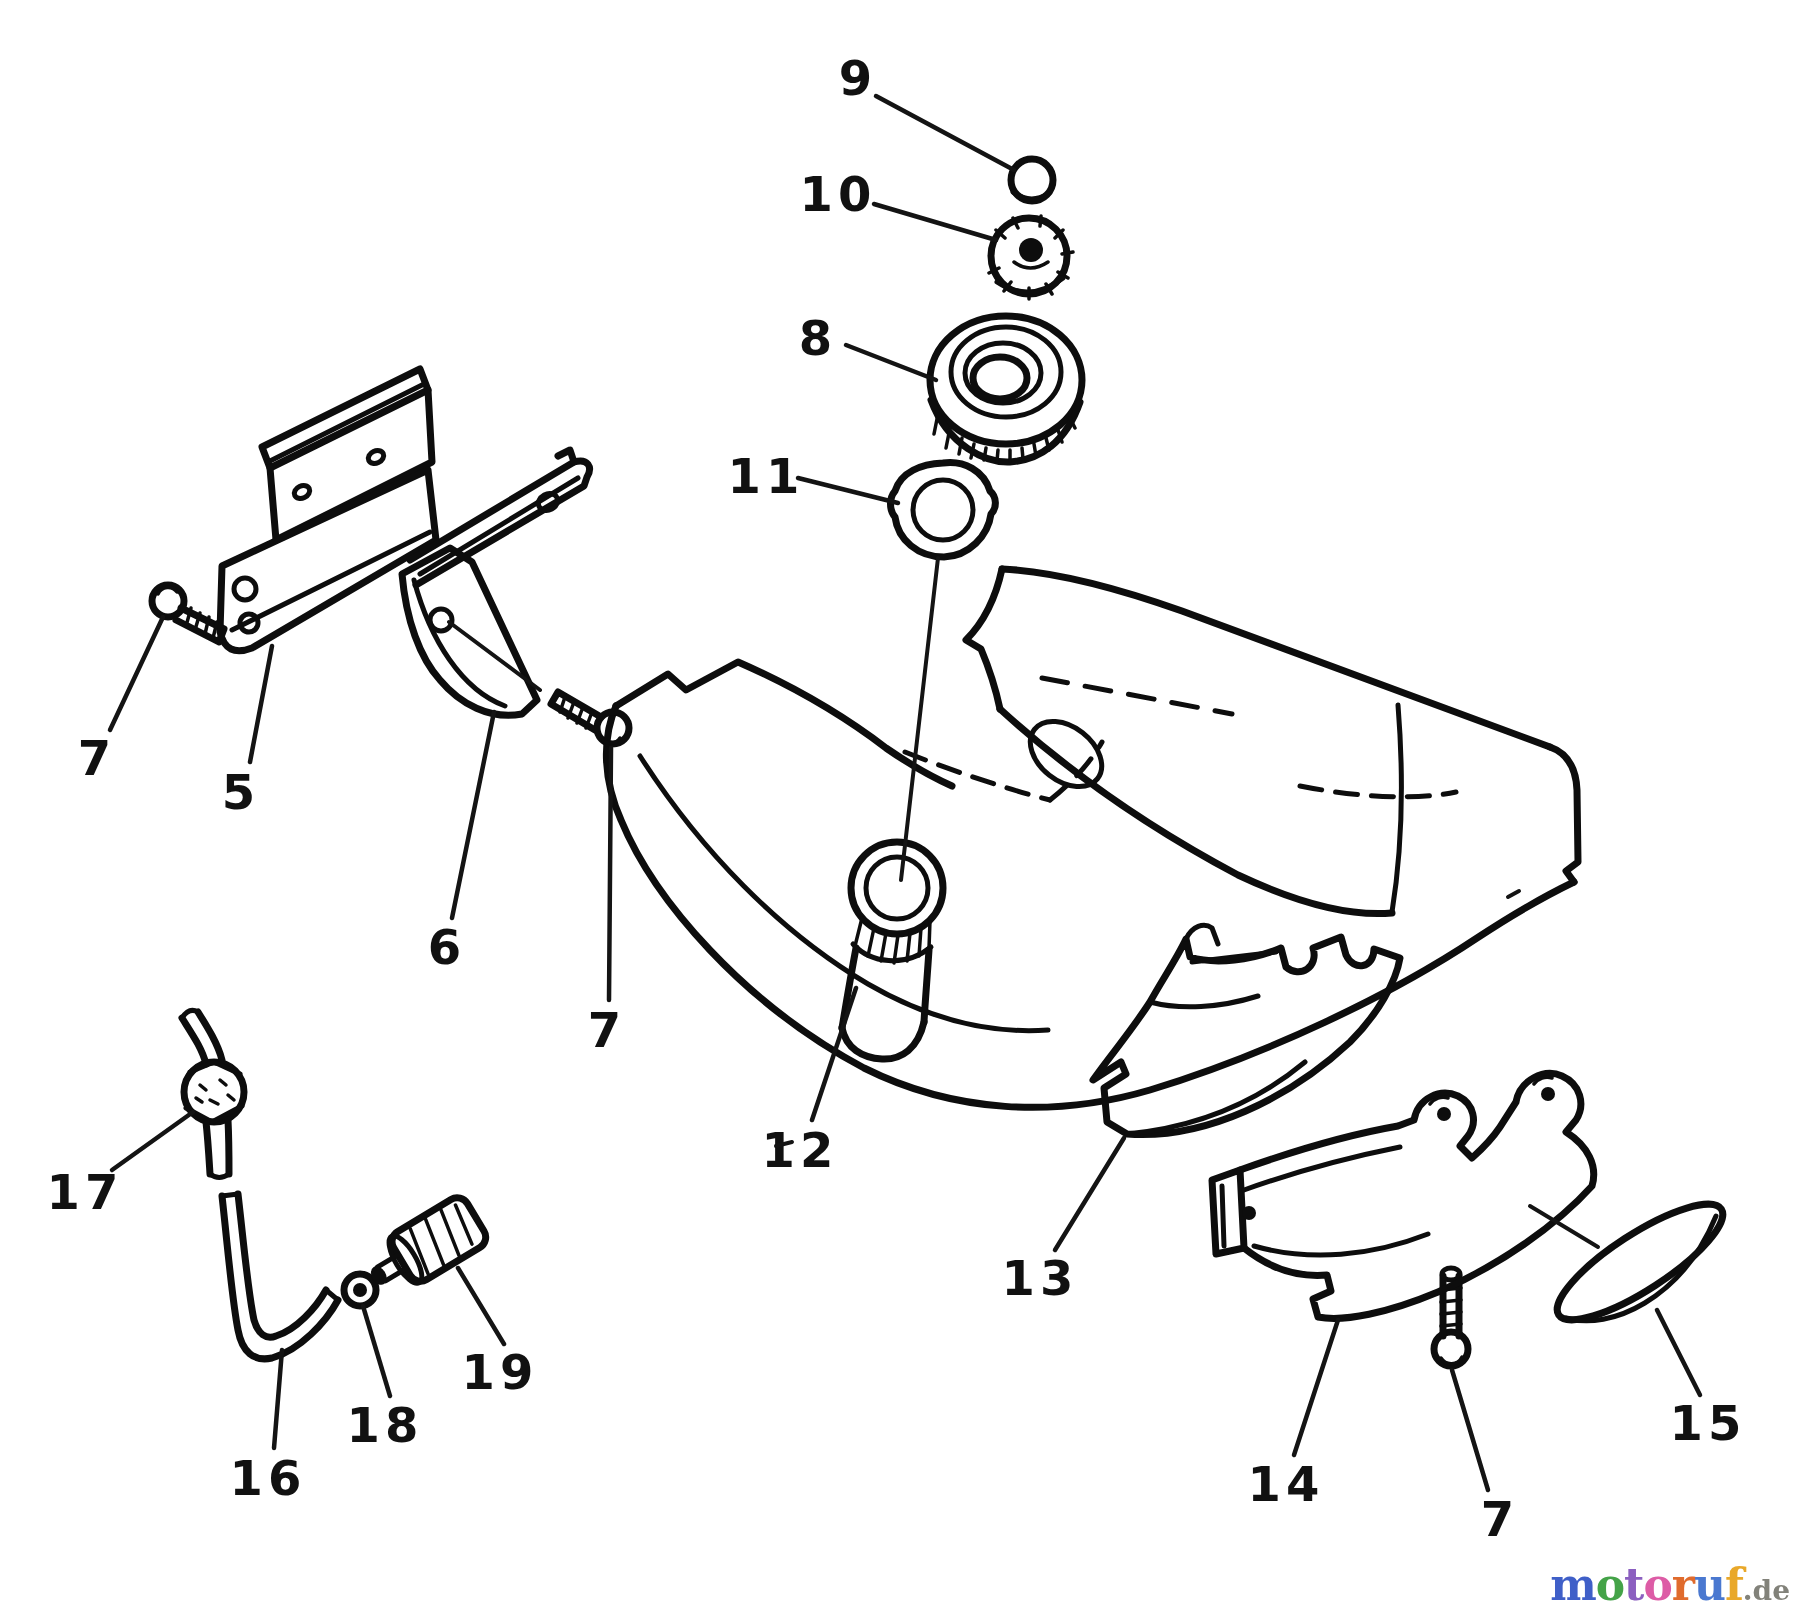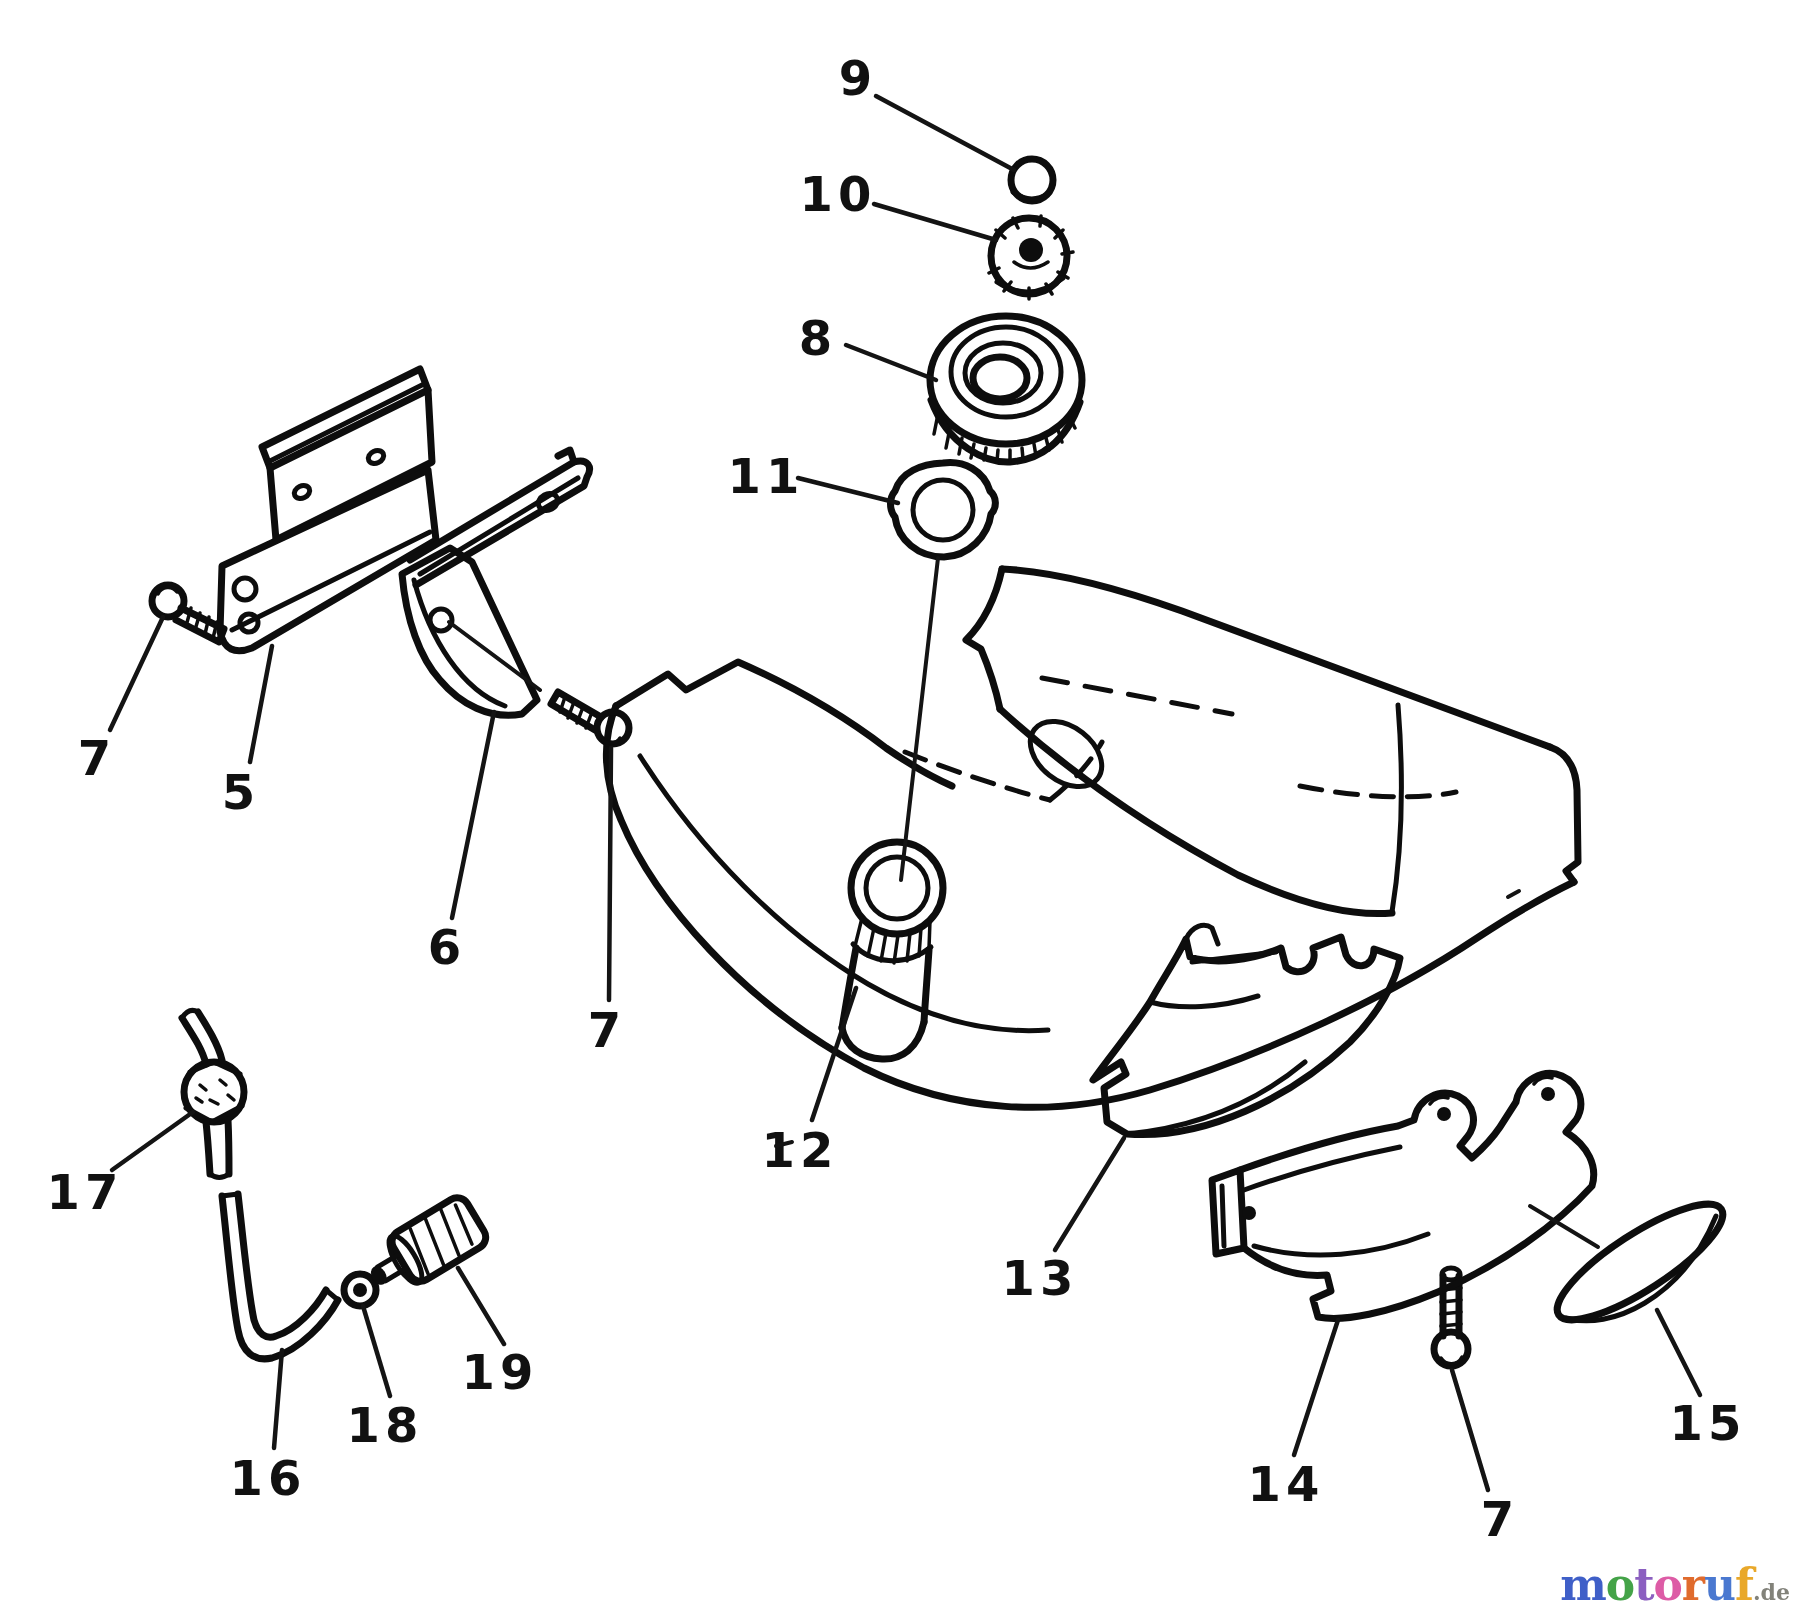--- a/index.html
+++ b/index.html
@@ -24,21 +24,21 @@
     font-size:48px;font-weight:700;fill:#111111;
     letter-spacing:5px;
   }
   .watermark{
     position:absolute;right:10px;bottom:6px;
     font-family:"DejaVu Serif", serif;
     font-weight:bold;font-size:44px;line-height:1;
     letter-spacing:-1px;white-space:nowrap;
     user-select:none;
   }
-  .watermark .suffix{font-size:22px;font-weight:bold;letter-spacing:0;}
+  .watermark .suffix{font-size:28px;font-weight:bold;letter-spacing:0;}
 </style>
 </head>
 <body>
 
 <div class="canvas">
   <svg width="1800" height="1613" viewBox="0 0 1800 1613">
 
     <g>
       <circle class="ln" cx="1032" cy="180" r="21"></circle>
       <path class="md" d="M 1013,192 Q 1030,205 1048,194"></path>

